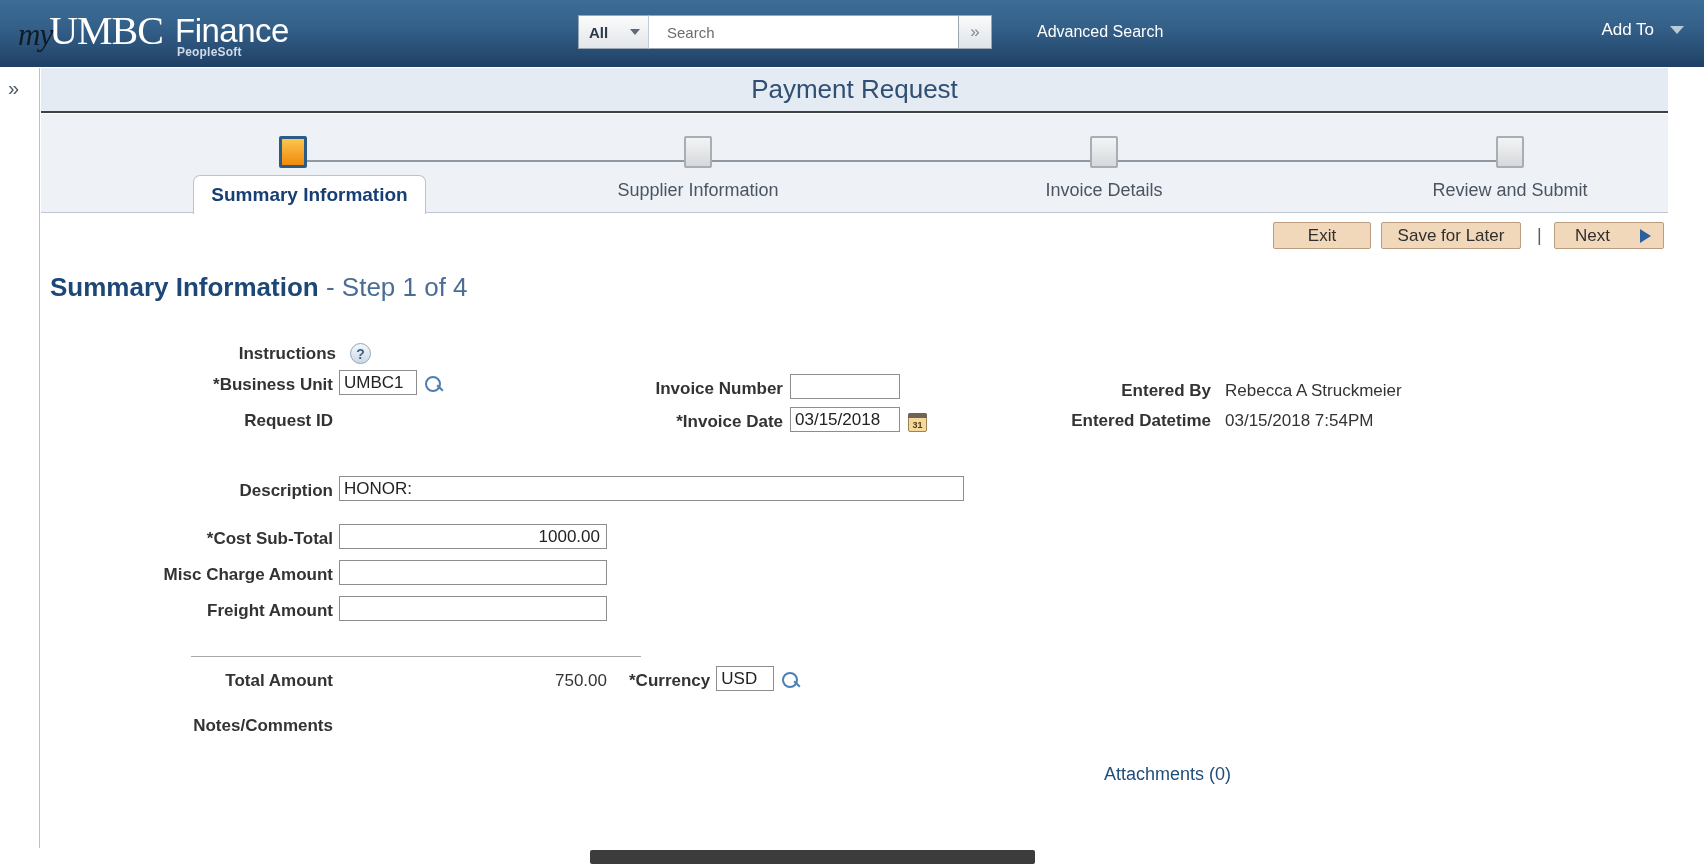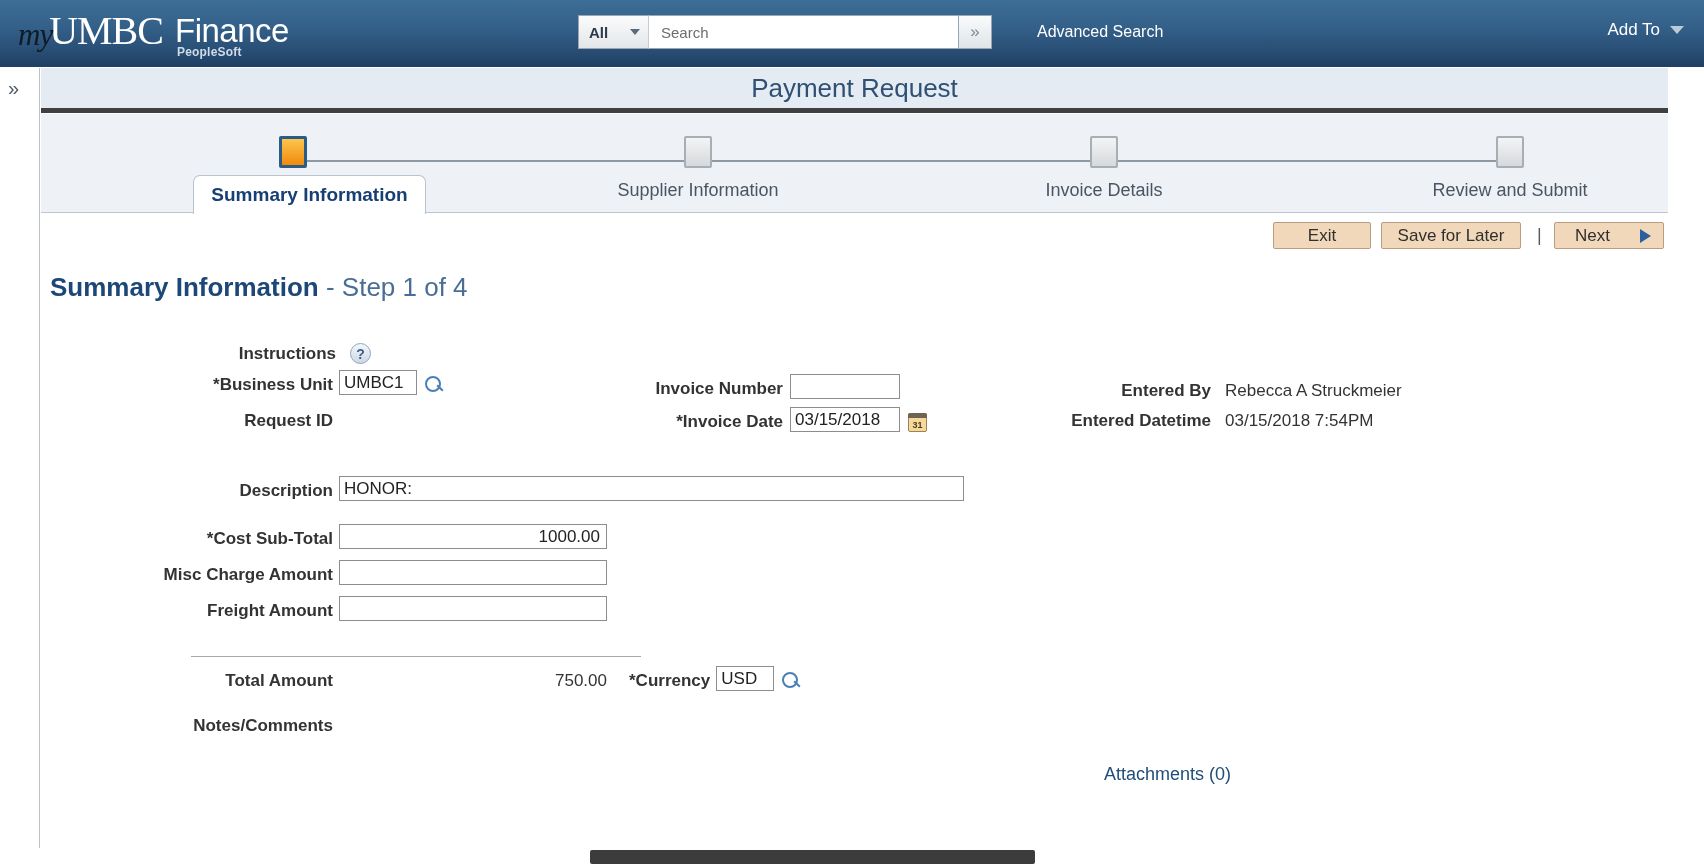--- a/index.html
+++ b/index.html
@@ -90,21 +90,21 @@
     width: 0; height: 0;
     border-left: 5px solid transparent;
     border-right: 5px solid transparent;
     border-top: 6px solid #5b6b7a;
   }
   .search-input {
     width: 310px;
     border: 1px solid #9aa7b2;
     border-right: none;
     border-left: 1px solid #c2ccd4;
-    padding: 0 12px;
+    padding: 0 18px;
     font-size: 15px;
     color: #3a3a3a;
     font-family: "Liberation Sans", sans-serif;
     background: #ffffff;
     outline: none;
   }
   .search-input::placeholder { color: #6d6d6d; opacity: 1; }
   .search-go {
     width: 34px;
     background: linear-gradient(to bottom,#fafbfc,#dfe4e8);
@@ -116,21 +116,21 @@
   .adv-search {
     position: absolute;
     left: 1037px; top: 23px;
     font-size: 16px;
     color: #ffffff;
     cursor: pointer;
   }
   .add-to {
     position: absolute;
     right: 20px; top: 20px;
-    display: flex; align-items: center; gap: 10px;
+    display: flex; align-items: center; gap: 16px;
     font-size: 17px; color: #ffffff;
     cursor: pointer;
   }
   .caret-dn-lt {
     width: 0; height: 0;
     border-left: 7px solid transparent;
     border-right: 7px solid transparent;
     border-top: 8px solid #b9cbd9;
   }
 
@@ -149,21 +149,21 @@
     cursor: pointer;
     line-height: 1;
   }
 
   
   .page-head {
     position: absolute;
     left: 41px; top: 68px;
     width: 1627px; height: 45px;
     background: #e4ebf2;
-    border-bottom: 5px solid #404040;
+    border-bottom: 2px solid #404040;
     display: flex; align-items: center; justify-content: center;
   }
   .page-title {
     font-size: 26px;
     color: #2f4f73;
   }
 
   
   .wizard {
     position: absolute;

